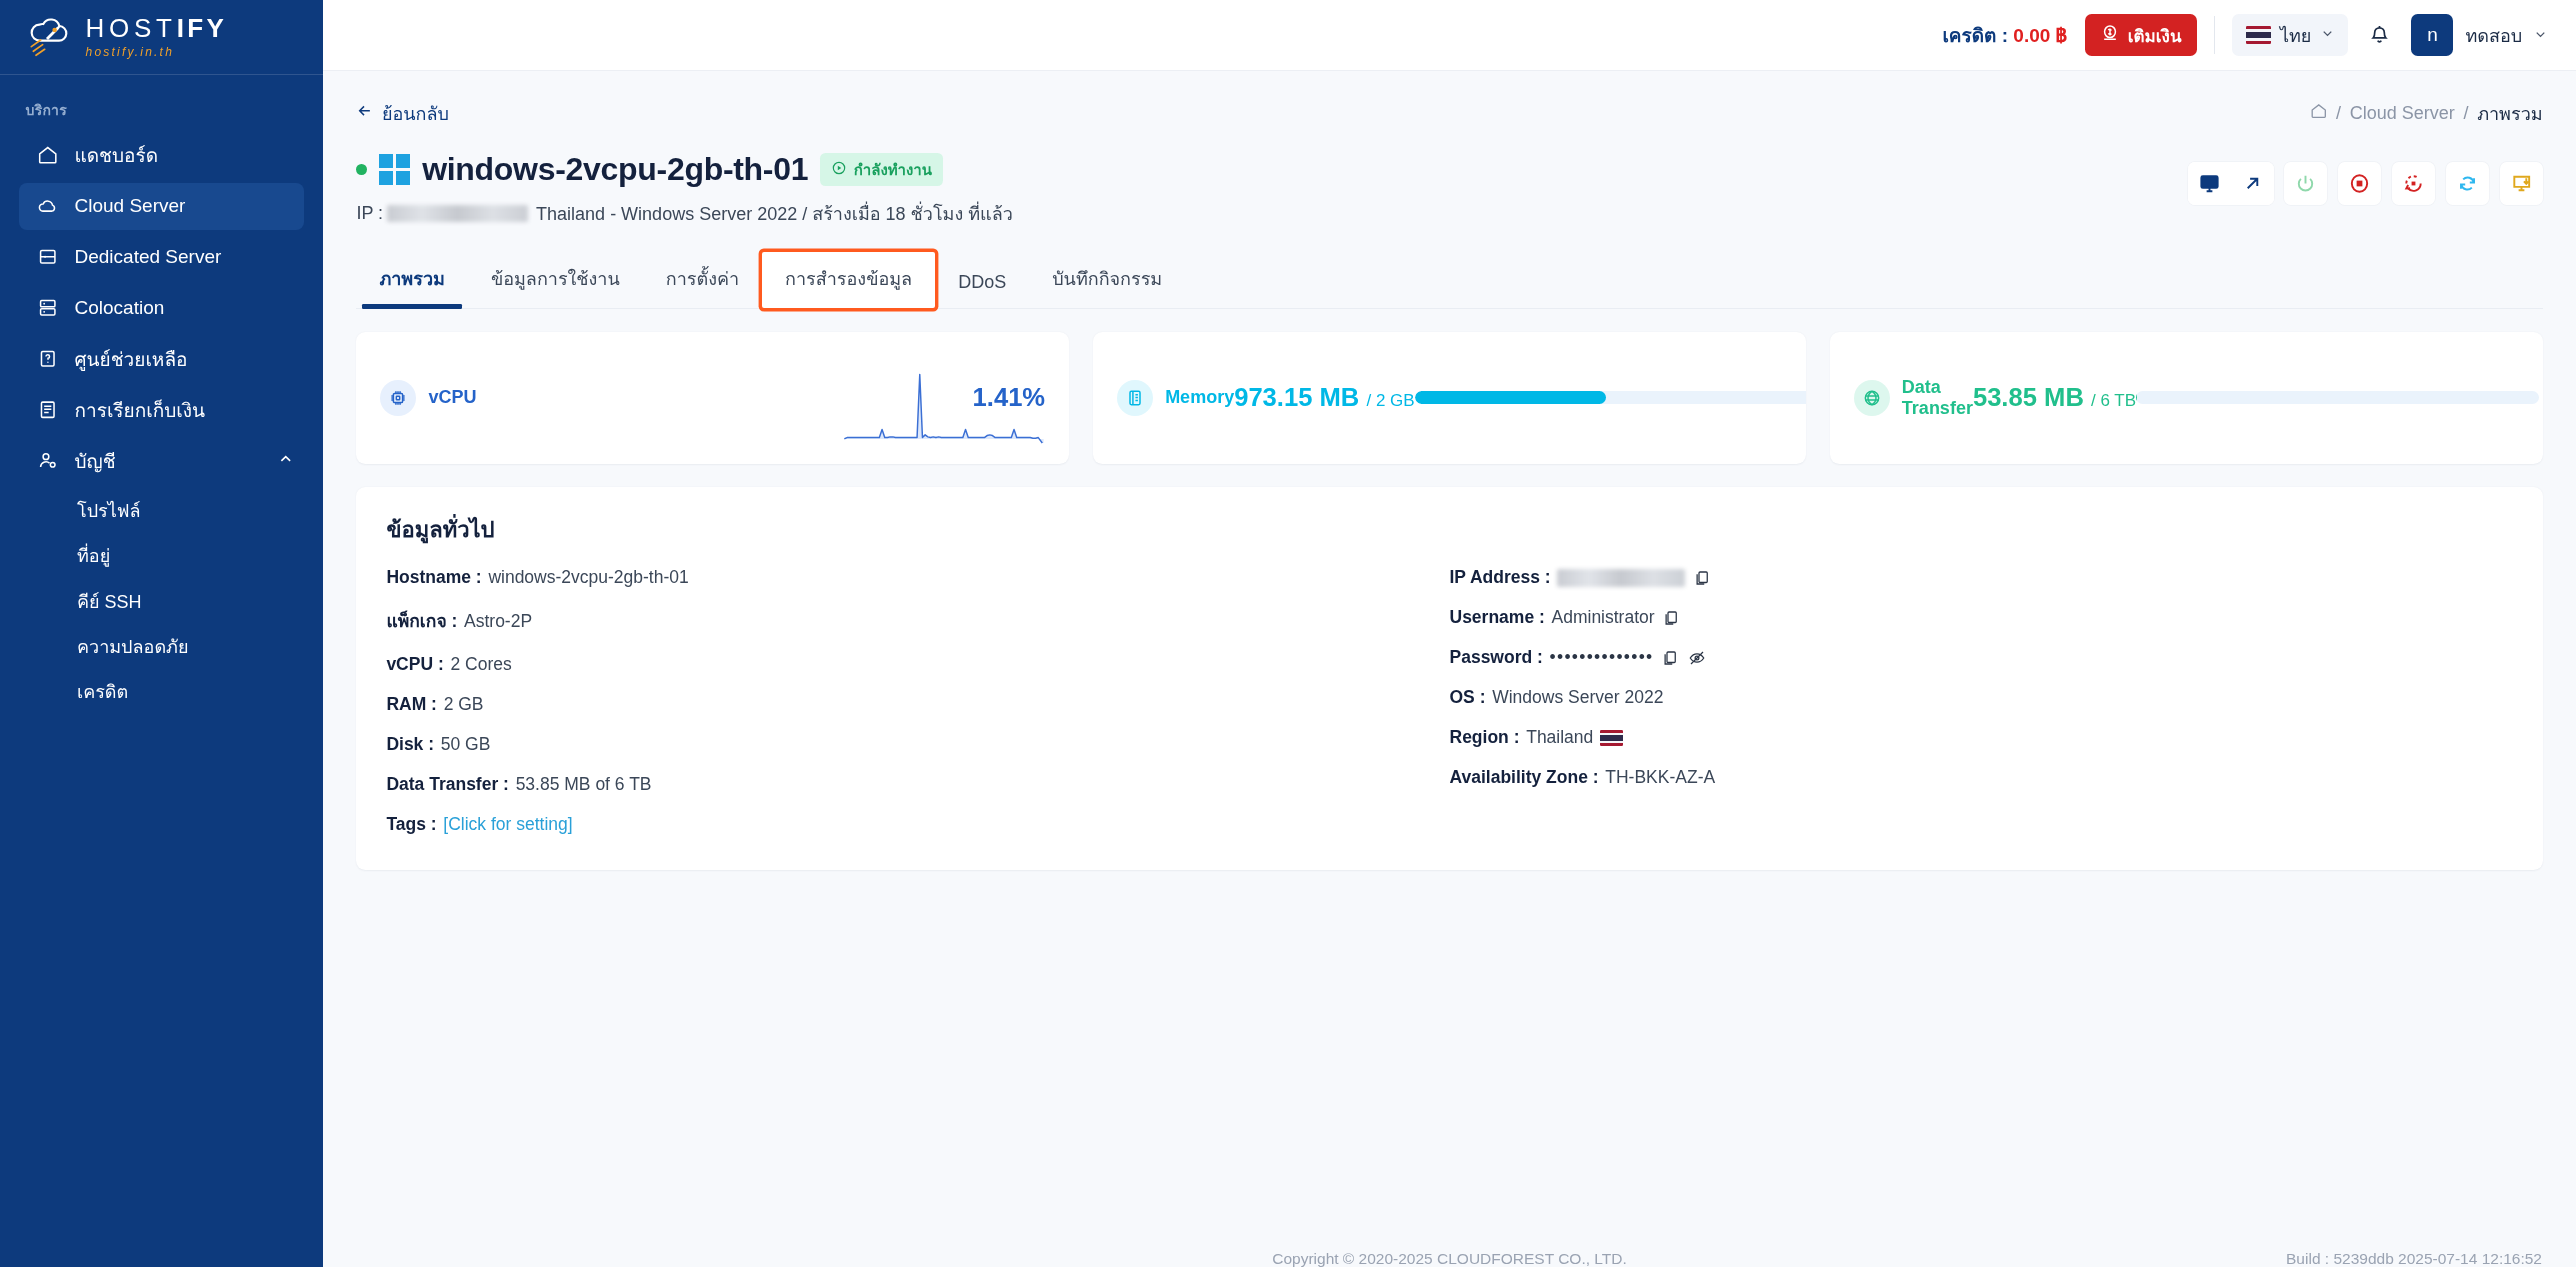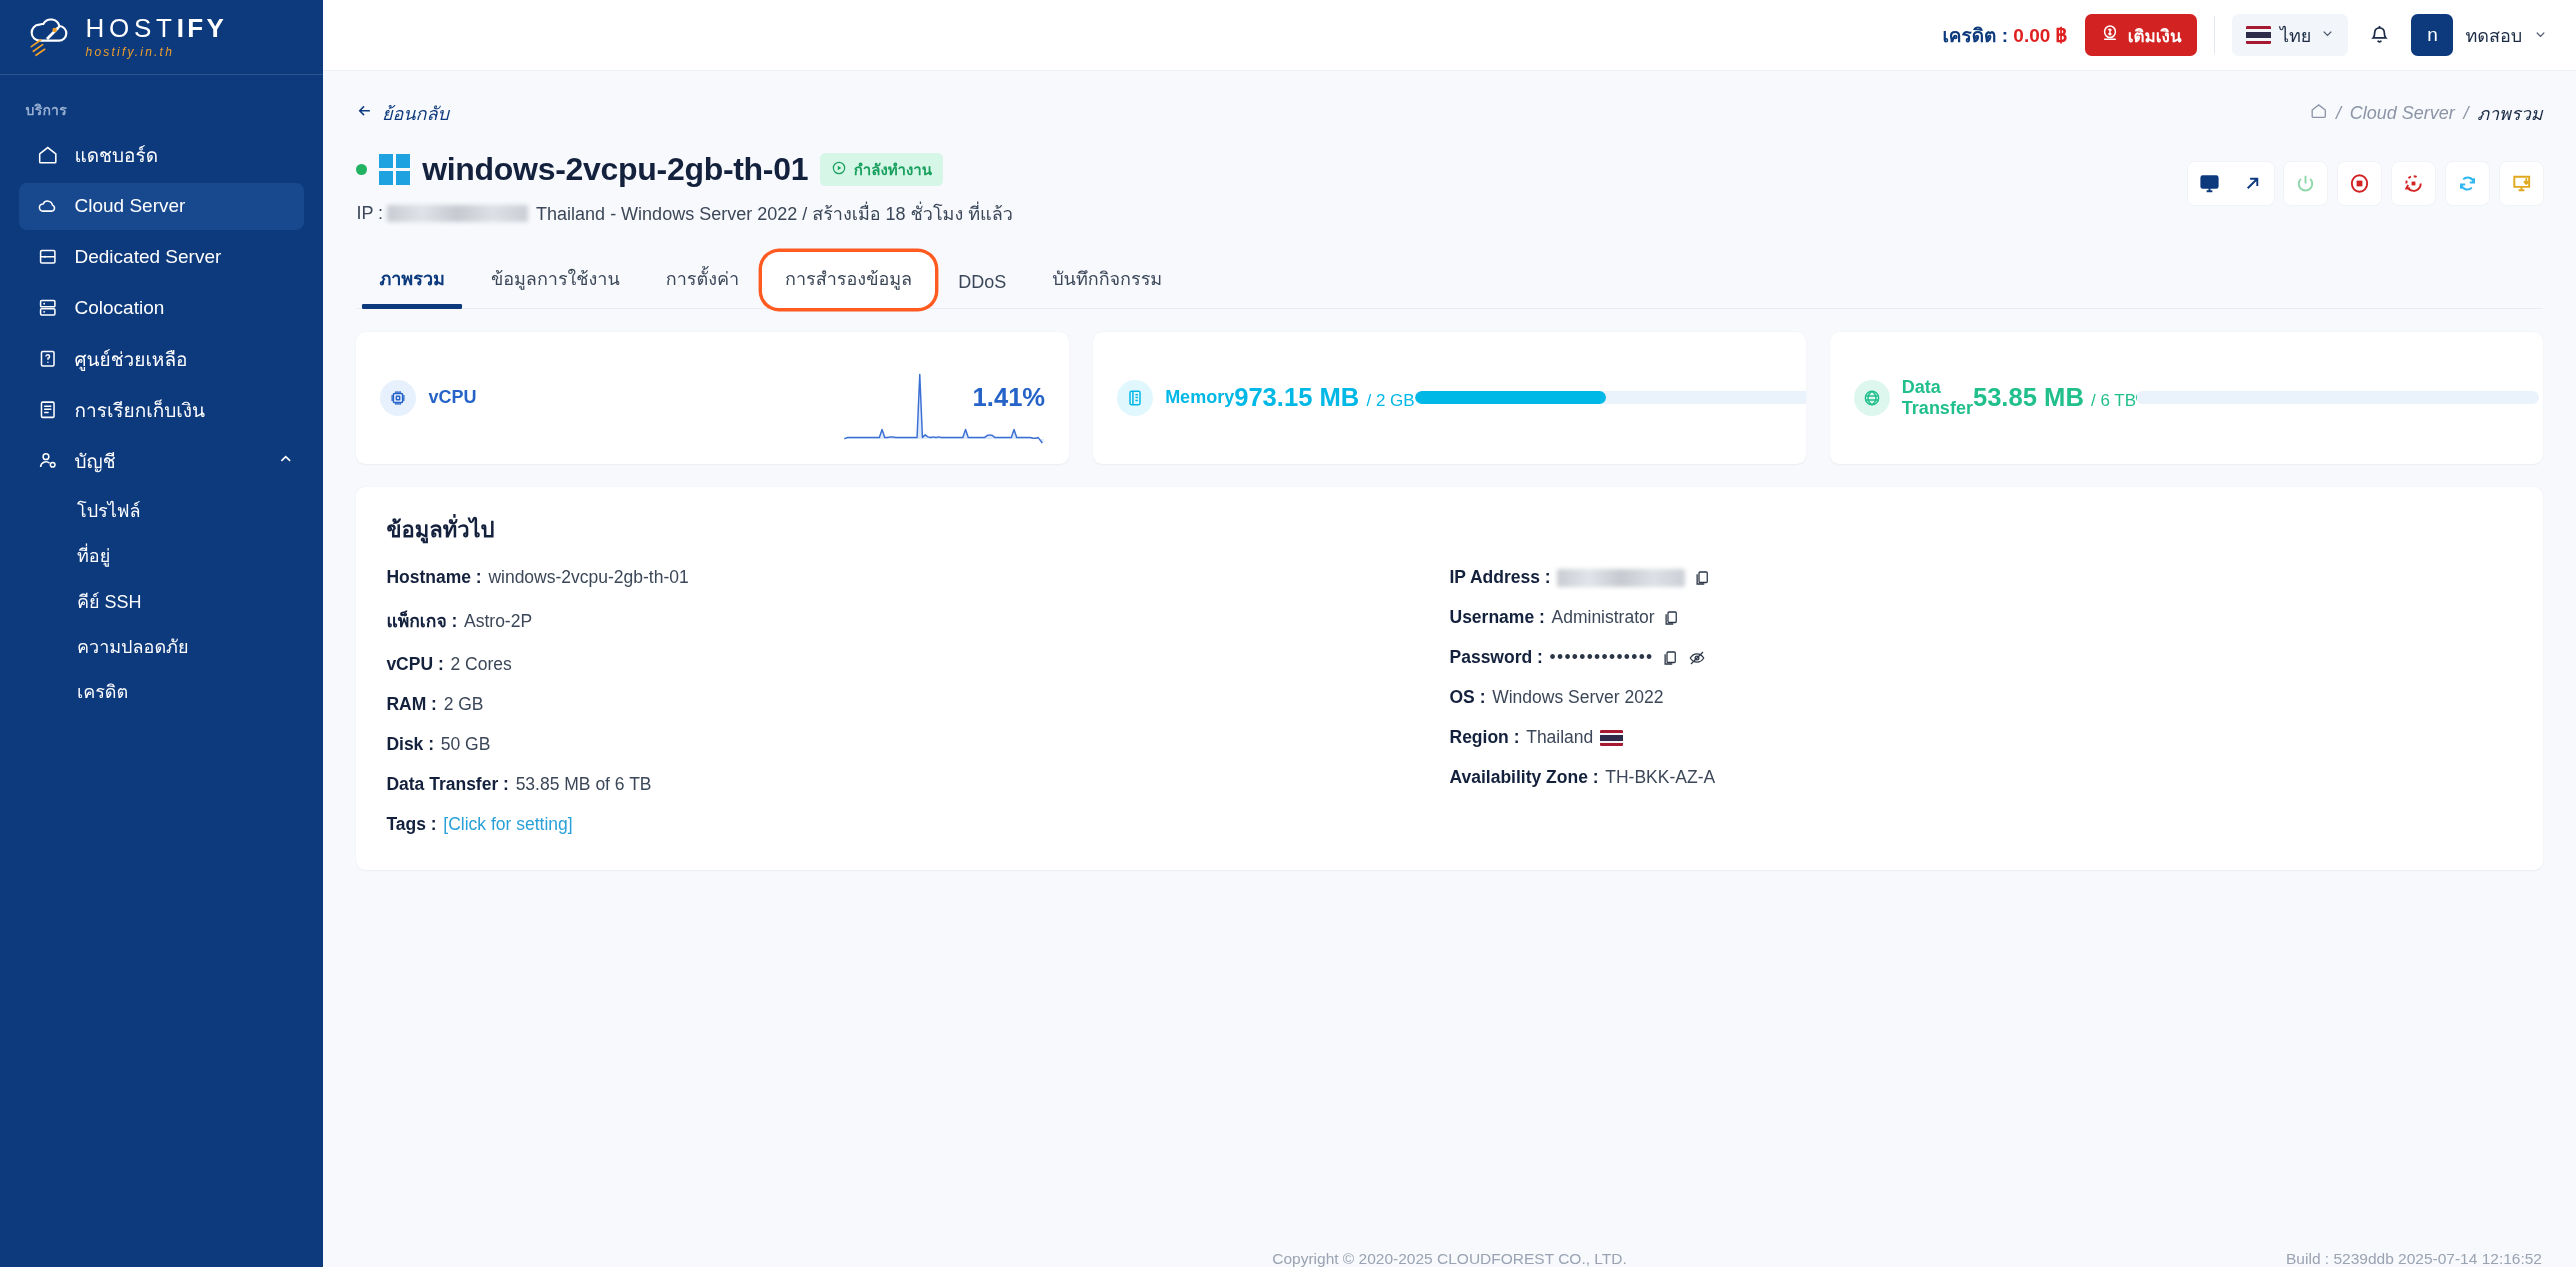--- a/index.html
+++ b/index.html
@@ -94,21 +94,21 @@
   .bell svg { width: 23px; height: 23px; stroke: #1b2b45; stroke-width: 1.8; fill: none; }
   .avatar {
     width: 42px; height: 42px; border-radius: 6.7px; background: #0d3a7d;
     color: #fff; font-size: 19px; display: flex; align-items: center; justify-content: center;
     cursor: pointer;
   }
   .user-name { font-size: 18px; color: #1b2b45; margin: 0 10.8px 0 12px; white-space: nowrap; }
 
   .content { flex: 1; padding: 0 28px; overflow: hidden; position: relative; }
 
-  .crumbrow { display: flex; align-items: center; justify-content: space-between; padding: 28px 5.4px 0 5.4px; font-style: italic; }
+  .crumbrow { display: flex; align-items: center; justify-content: space-between; padding: 28px 5.4px 0 5.4px; }
   .back-link { color: #0d3a7d; font-size: 18px; display: flex; align-items: center; gap: 8px; cursor: pointer; }
   .back-link svg { width: 17.5px; height: 17.5px; stroke: #0d3a7d; stroke-width: 2; fill: none; }
   .breadcrumb { display: flex; align-items: center; gap: 8.7px; font-size: 18px; color: #8b95a6; }
   .breadcrumb svg { width: 17.5px; height: 17.5px; stroke: #8b95a6; stroke-width: 1.8; fill: none; }
   .breadcrumb .cur { color: #1b2b45; }
 
   .titlerow { display: flex; align-items: flex-start; justify-content: space-between; padding: 23px 5.4px 0 5.4px; }
   .title-left { display: flex; flex-direction: column; }
   .title-line { display: flex; align-items: center; gap: 12px; }
   .dot-live { width: 10.8px; height: 10.8px; border-radius: 50%; background: #21b361; flex: 0 0 10.8px; }
@@ -135,21 +135,21 @@
   .act-pair .act-btn { box-shadow: none; }
   .act-btn svg { width: 23px; height: 23px; fill: none; stroke-width: 2; }
 
   .tabs { display: flex; align-items: flex-end; gap: 0; border-bottom: 1.3px solid #e9edf3; margin: 24px 5.4px 0 5.4px; position: relative; }
   .tab {
     font-size: 18px; color: #3b4758; padding: 12px 23px 15px 23px; cursor: pointer;
     position: relative; white-space: nowrap;
   }
   .tab.active { color: #0d3a7d; font-weight: 700; }
   .tab.active::after { content:''; position: absolute; left: 5.4px; right: 5.4px; bottom: -1.3px; height: 4.7px; background: #0d3a7d; border-radius: 1.3px; }
-  .tab.highlight { box-shadow: 0 0 0 3.4px #ff5a1f; border-radius: 17px; background: #fff; }
+  .tab.highlight { box-shadow: 0 0 0 3.4px #ff5a1f; border-radius: 2px; background: #fff; }
 
   .cards { display: flex; gap: 24px; margin: 23px 5.4px 0 5.4px; }
   .card {
     flex: 1; background: #fff; border-radius: 9.4px; height: 132px;
     box-shadow: 0 0.7px 2px rgba(16,32,60,.06); padding: 19px 24px;
     display: flex; flex-direction: row; justify-content: space-between;
     position: relative; overflow: hidden;
   }
   .card-head { display: flex; align-items: center; gap: 12px; }
   .card-ico { width: 36px; height: 36px; border-radius: 50%; display: flex; align-items: center; justify-content: center; flex: 0 0 36px; }

